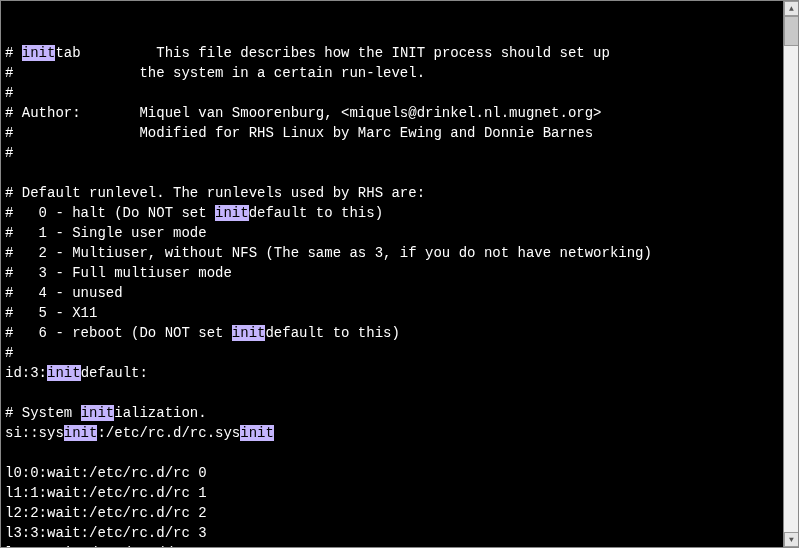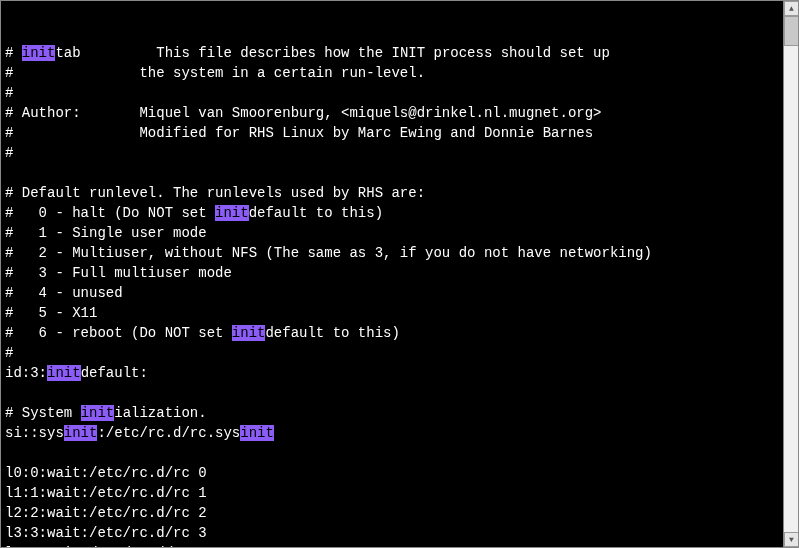--- a/index.html
+++ b/index.html
@@ -20,21 +20,21 @@
       border: 1px solid #888;
     }
     .terminal {
       width: 784px;
       height: 546px;
       overflow-y: auto;
       padding: 2px 4px;
       white-space: pre;
     }
     .hl {
-      background: #8b5cf6;
+      background: #c4b5fd;
       color: #000;
     }
     .scrollbar {
       position: absolute;
       right: 0;
       top: 0;
       width: 15px;
       height: 100%;
       background: #f0f0f0;
       border-left: 1px solid #888;

